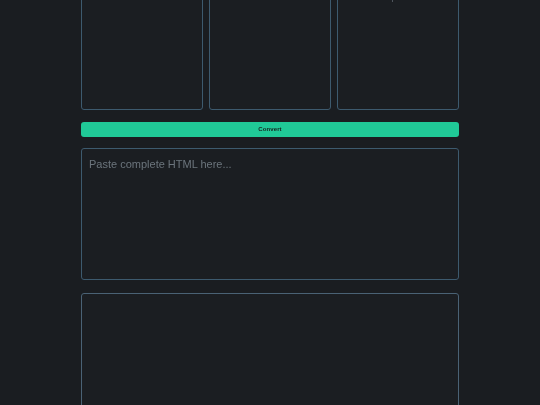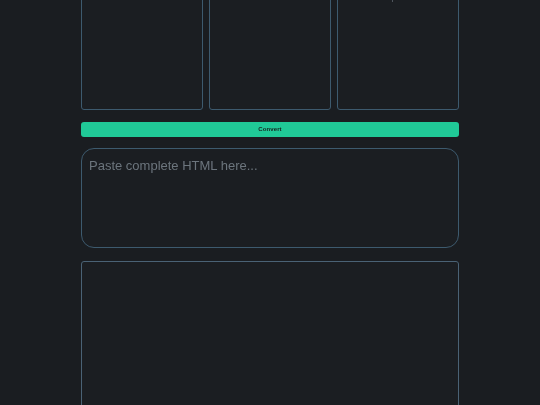--- a/index.html
+++ b/index.html
@@ -93,27 +93,27 @@
 
   
   .full-input-wrap {
     margin-top: 11px;
   }
 
   .full-input {
     box-sizing: border-box;
     display: block;
     width: 100%;
-    height: 100px;
+    height: 132px;
     background: #1b1e22;
     border: 1px solid #3d5a6e;
-    border-radius: 13px;
+    border-radius: 3px;
     color: #c8ccd0;
     font-family: "Liberation Sans", sans-serif;
-    font-size: 13px;
+    font-size: 11px;
     line-height: 1.5;
     padding: 7px 7px;
     resize: none;
     outline: none;
   }
 
   .full-input::placeholder {
     color: #6c757d;
     opacity: 1;
   }

